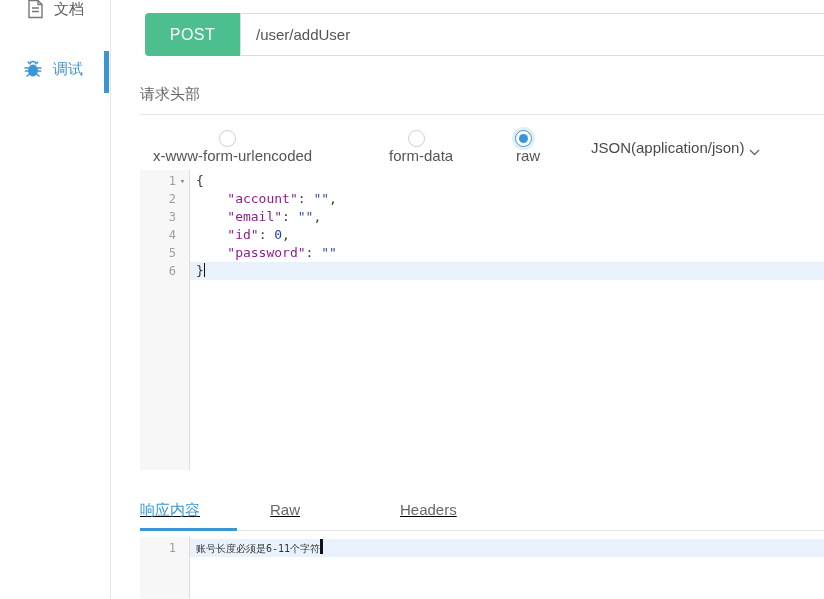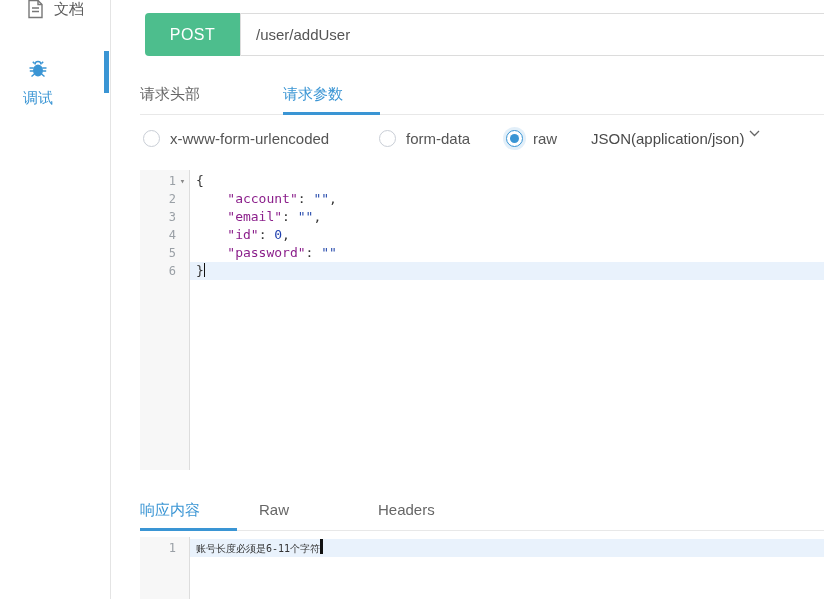--- a/index.html
+++ b/index.html
@@ -5,49 +5,49 @@
   * { margin:0; padding:0; box-sizing:border-box; }
   html,body { background:#fff; }
   body { font-family:"Liberation Sans", sans-serif; }
   .app { position:relative; width:824px; height:599px; background:#fff; overflow:hidden; }
 
   
   .sidebar { position:absolute; left:0; top:0; width:110px; height:599px; background:#fff; }
   .side-divider { position:absolute; left:110px; top:0; width:1px; height:599px; background:#e4e4e4; }
   .side-item { position:absolute; display:flex; align-items:center; gap:10px; font-size:15px; color:#595959; cursor:pointer; }
   .side-item.docs { left:27px; top:-1px; }
-  .side-item.debug { left:23px; top:59px; color:var(--accent-blue,#3a95d4);flex-direction:column; }
+  .side-item.debug { left:23px; top:59px; color:var(--accent-blue,#3a95d4); }
   .side-item .ic { display:inline-flex; }
   .active-bar { position:absolute; left:104px; top:51px; width:5px; height:42px; background:var(--accent-blue,#3a95d4); }
 
   
   .content { position:absolute; left:0; top:0; width:824px; height:599px; }
 
   .post-btn { position:absolute; left:145px; top:13px; width:95px; height:43px; background:var(--method-green,#4dbe8d);
     color:#fff; font-weight:normal; font-size:16px; letter-spacing:.5px; border:none; border-radius:4px 0 0 4px;
     display:flex; align-items:center; justify-content:center; cursor:pointer; }
   .url-input { position:absolute; left:240px; top:13px; width:600px; height:43px; border:1px solid #dcdcdc;
     border-radius:0 4px 4px 0; padding:0 15px; font-size:15px; color:#555; font-family:"Liberation Sans",sans-serif; outline:none; background:#fff; }
 
   .tabbar { position:absolute; left:140px; display:flex; height:39px; border-bottom:1px solid #e8e8e8; }
   .tabbar.top { top:76px; width:684px; gap:46px; }
-  .tabbar.bottom { top:492px; width:684px; gap:22px; }
+  .tabbar.bottom { top:492px; width:684px; gap:33px;text-decoration:underline; }
   .tab { width:97px; height:39px; line-height:36px; text-align:left; font-size:15px; color:#666;
     border-bottom:3px solid transparent; margin-bottom:-1px; cursor:pointer; white-space:nowrap; }
   .tab.active { color:var(--accent-blue,#3a95d4); border-bottom-color:var(--accent-blue,#3a95d4); }
 
   
   .radio-row { position:absolute; left:143px; top:130px; height:26px; width:681px; }
-  .radio-item { position:absolute; top:0; display:flex; align-items:center; cursor:pointer; }
+  .radio-item { position:absolute; top:0; display:flex; align-items:center; cursor:pointer;flex-direction:column; }
   .rb { width:17px; height:17px; border:1px solid #c9ced6; border-radius:50%; background:#fff; position:relative; flex:0 0 auto; }
   .radio-item.checked .rb { border:1.5px solid var(--accent-blue,#3a95d4); box-shadow:0 0 0 3px rgba(58,149,212,.15); }
   .radio-item.checked .rb::after { content:""; position:absolute; left:50%; top:50%; width:9px; height:9px; margin:-4.5px 0 0 -4.5px;
     border-radius:50%; background:var(--accent-blue,#3a95d4); }
   .radio-label { margin-left:10px; font-size:15px; color:#555; }
-  .ct-select { position:absolute; left:448px; top:0; display:flex; align-items:flex-start; gap:5px; font-size:15px; color:#4a4a4a; cursor:pointer; height:26px; }
+  .ct-select { position:absolute; left:448px; top:0; display:flex; align-items:flex-end; gap:5px; font-size:15px; color:#4a4a4a; cursor:pointer; height:26px; }
 
   
   .editor { position:absolute; left:140px; display:flex; font-family:"DejaVu Sans Mono", monospace; background:#fff; }
   .editor.top { top:170px; width:684px; height:300px; }
   .editor.bottom { top:537px; width:684px; height:62px; }
   .gutter { width:50px; background:#f7f7f7; border-right:1px solid #ddd; padding-top:2px; flex:0 0 auto; }
   .gut-line { height:18px; line-height:18px; display:flex; justify-content:flex-end; align-items:center; }
   .ln { color:#9aa0a6; font-size:12px; text-align:right; }
   .fold { width:13px; font-size:9px; color:#888; text-align:center; flex:0 0 auto; }
   .code { flex:1 1 auto; padding-top:2px; overflow:hidden; }
@@ -94,21 +94,20 @@
   </div>
   <div class="side-divider"></div>
 
   <div class="content">
 
     <button class="post-btn">POST</button>
     <input class="url-input" type="text" value="/user/addUser" style="">
 
     <div class="tabbar top">
       <div class="tab">请求头部</div>
-      <div class="tab active">请求参数</div>
     </div>
 
     <div class="radio-row">
       <div class="radio-item" style="left:0;">
         <span class="rb"></span>
         <span class="radio-label">x-www-form-urlencoded</span>
       </div>
       <div class="radio-item" style="left:236px;">
         <span class="rb"></span>
         <span class="radio-label">form-data</span>

